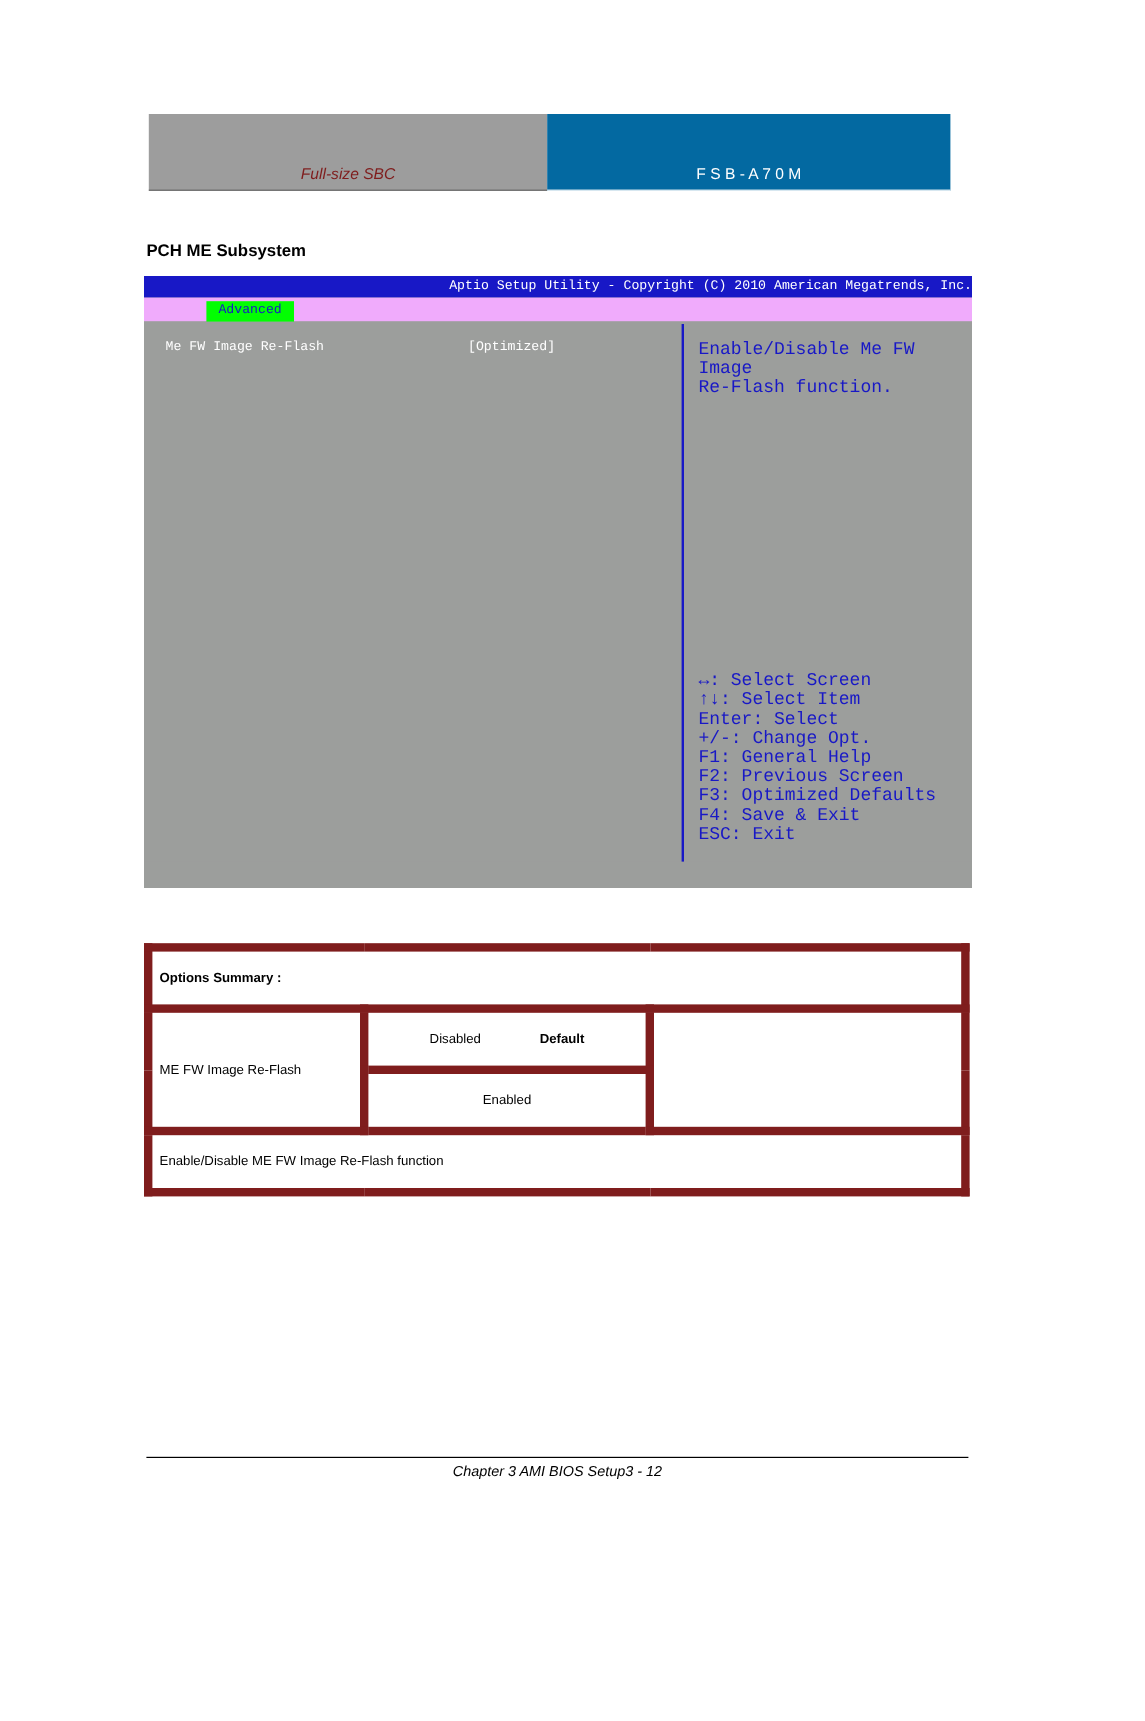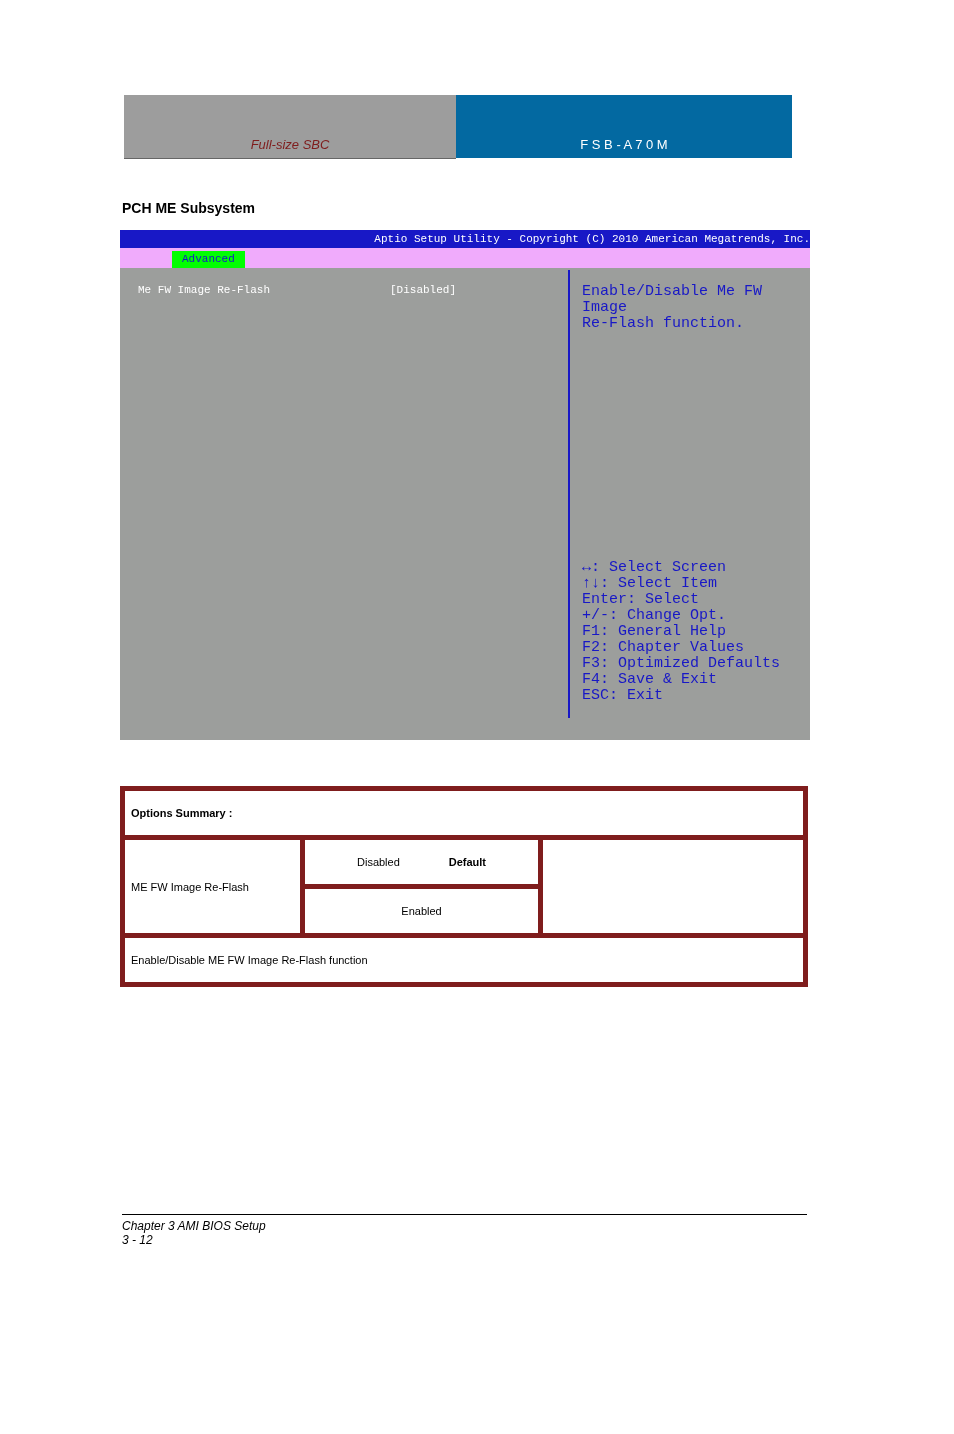--- a/index.html
+++ b/index.html
@@ -122,41 +122,40 @@
     }
     .options-table {
       position: absolute;
       top: 786px;
       left: 120px;
       width: 688px;
       border-collapse: collapse;
       font-size: 11px;
     }
     .options-table td, .options-table th {
-      border: 5px solid #7f1d1d;
+      border: 7px solid #7f1d1d;
       padding: 16px 6px;
       vertical-align: middle;
       height: 20px;
     }
     .options-table .col-opt { width: 180px; }
     .options-table .col-val { width: 238px; text-align: center; }
     .options-table .col-desc { }
     .options-table .merged { text-align: left; }
     .page-footer {
       position: absolute;
       top: 1214px;
       left: 122px;
       width: 685px;
       border-top: 1px solid #000;
       display: flex;
-      justify-content: space-between;
+      justify-content: center;
       font-size: 12px;
       font-style: italic;
       padding-top: 4px;
-      flex-direction: column;
     }
   </style>
 </head>
 <body>
 
 <div class="doc-header">
   <div class="doc-header-left">Full-size SBC</div>
   <div class="doc-header-right">F S B - A 7 0 M</div>
 </div>
 
@@ -164,36 +163,36 @@
 
 <div class="bios-screenshot">
   <div class="bios-titlebar">Aptio Setup Utility - Copyright (C) 2010 American Megatrends, Inc.</div>
   <div class="bios-tabbar">
     <div class="bios-tab">Advanced</div>
   </div>
   <div class="bios-body">
     <div class="bios-left">
       <div class="bios-left-row">
         <span class="bios-label">Me FW Image Re-Flash</span>
-        <span class="bios-value">[Disabled]</span>
+        <span class="bios-value">[Optimized]</span>
       </div>
     </div>
     <div class="bios-right">
       <div class="bios-right-top">
         <div>Enable/Disable Me FW Image</div>
         <div>Re-Flash function.</div>
       </div>
       <div class="bios-right-spacer"></div>
       <div class="bios-right-help">
         <div>↔: Select Screen</div>
         <div>↑↓: Select Item</div>
         <div>Enter: Select</div>
         <div>+/-: Change Opt.</div>
         <div>F1: General Help</div>
-        <div>F2: Chapter Values</div>
+        <div>F2: Previous Screen</div>
         <div>F3: Optimized Defaults</div>
         <div>F4: Save &amp; Exit</div>
         <div>ESC: Exit</div>
       </div>
     </div>
   </div>
 </div>
 
 <table class="options-table">
   <tbody>

